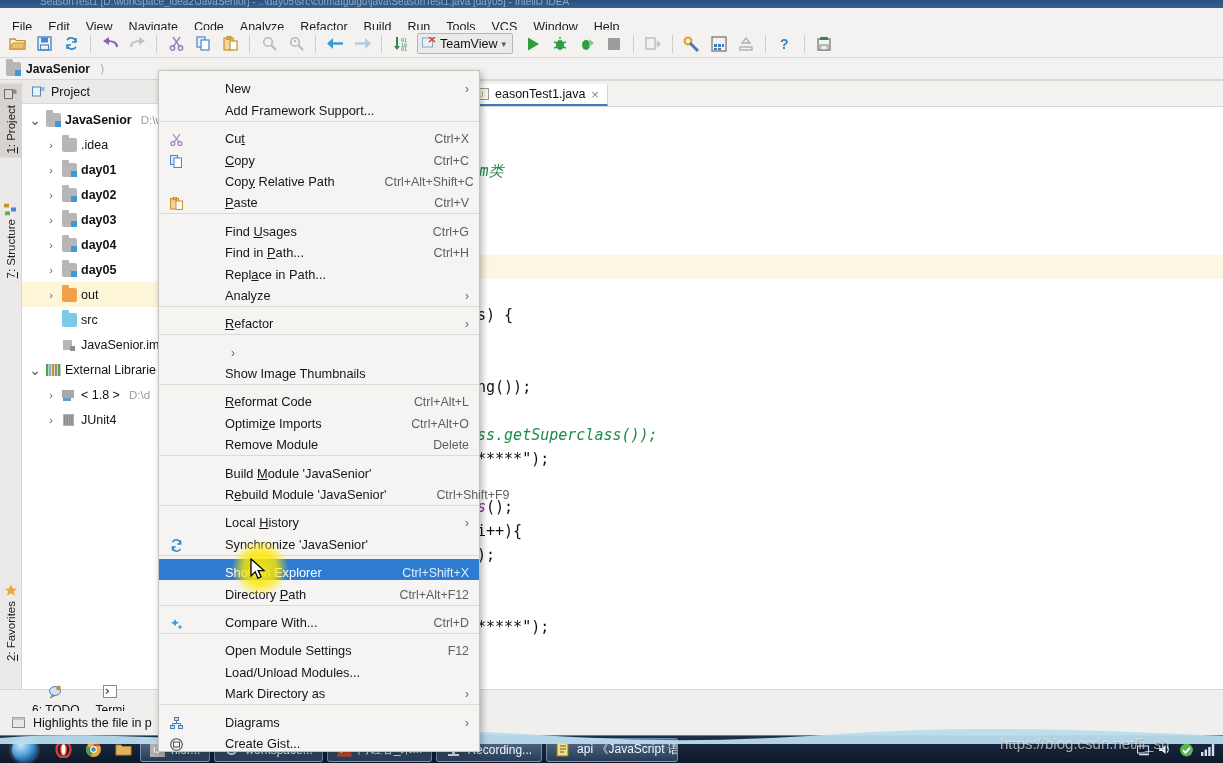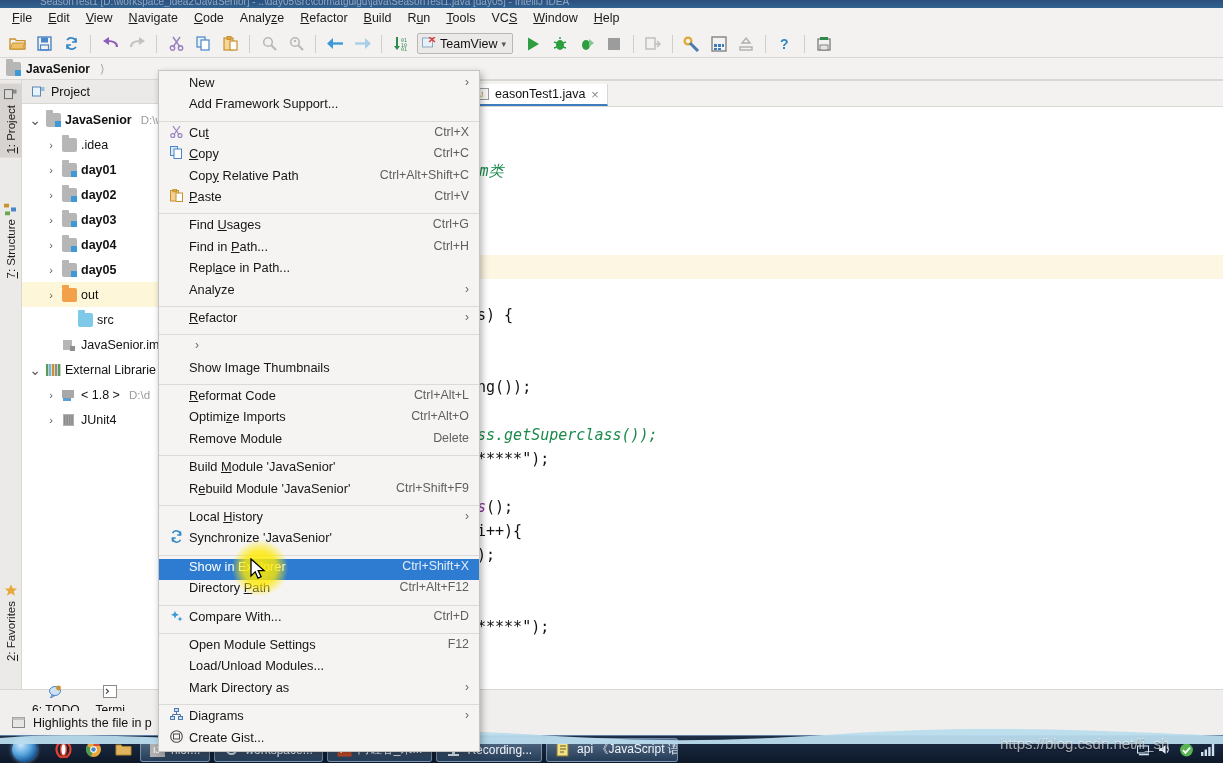--- a/index.html
+++ b/index.html
@@ -20,21 +20,21 @@
   }
   #os-titlebar .tt{
     position:absolute; left:40px; top:-4px; white-space:nowrap;
     color:#dfe9f4; font-size:10px; opacity:.55;
   }
 
   
   #menubar{
     position:absolute; left:0; top:8px; width:1223px; height:38px;
     background:#f3f2f1; border-bottom:1px solid #e2e0de;
-    display:flex; padding-left:4px;
+    display:flex; align-items:center; padding-left:4px;
   }
   #menubar .mi{
     padding:2px 8px; font-size:12.5px; color:#1b1b1b; cursor:default;
     line-height:16px;
   }
   #menubar .mi u{ text-decoration:underline; }
 
   
   #toolbar{
     position:absolute; left:0; top:30px; width:1223px; height:28px;
@@ -153,22 +153,22 @@
   }
 
   
   #ctxmenu{
     position:absolute; left:158px; top:70px; width:322px;
     background:#f5f4f3; border:1px solid #c6c4c1;
     box-shadow:2px 3px 7px rgba(0,0,0,.30);
     padding:4px 0 0 0; z-index:50;
   }
   .mrow{
-    height:21.4px; display:flex; align-items:flex-start;
-    padding:0 10px 0 8px; font-size:12.8px; color:#161616; white-space:nowrap;
+    height:21.4px; display:flex; align-items:flex-end;
+    padding:0 10px 0 8px; font-size:12.8px; color:#161616; white-space:nowrap;gap:36px;
   }
   .mrow .mico{ width:18px; flex:none; display:flex; align-items:center; justify-content:center; }
   .mrow .mlbl{ flex:1; padding-left:4px; }
   .mrow .mlbl u{ text-decoration:underline; }
   .mrow .mkey{ color:#5f5f5f; font-size:12.4px; padding-left:14px; }
   .mrow .marrow{ color:#6a6a6a; font-size:12px; padding-left:10px; }
   .mrow.sel{ background:#2d7cd1; color:#ffffff; }
   .mrow.sel .mkey{ color:#e2edf9; }
   .msep{ height:1px; background:#dcdad7; margin:3px 0; }
 
@@ -486,21 +486,21 @@
       <div class="trow" style="padding-left: 22px;">
         <span class="arrow">›</span>
         <span class="ico folder mod"></span>
         <span class="tlabel b">day05</span>
       </div>
       <div class="trow hl" style="padding-left: 22px;">
         <span class="arrow">›</span>
         <span class="ico folder orange"></span>
         <span class="tlabel">out</span>
       </div>
-      <div class="trow" style="padding-left: 22px; margin-left: 16px;">
+      <div class="trow" style="padding-left: 22px;">
         <span class="arrow none"></span>
         <span class="ico folder blue"></span>
         <span class="tlabel">src</span>
       </div>
       <div class="trow" style="padding-left: 22px;">
         <span class="arrow none"></span>
         <span class="ico"><svg width="15" height="14" viewBox="0 0 15 14">
             <rect x="1" y="2" width="9" height="10" fill="#b6b6b6"></rect>
             <rect x="8" y="8" width="5" height="5" fill="#8f8f8f"></rect>
           </svg></span>

